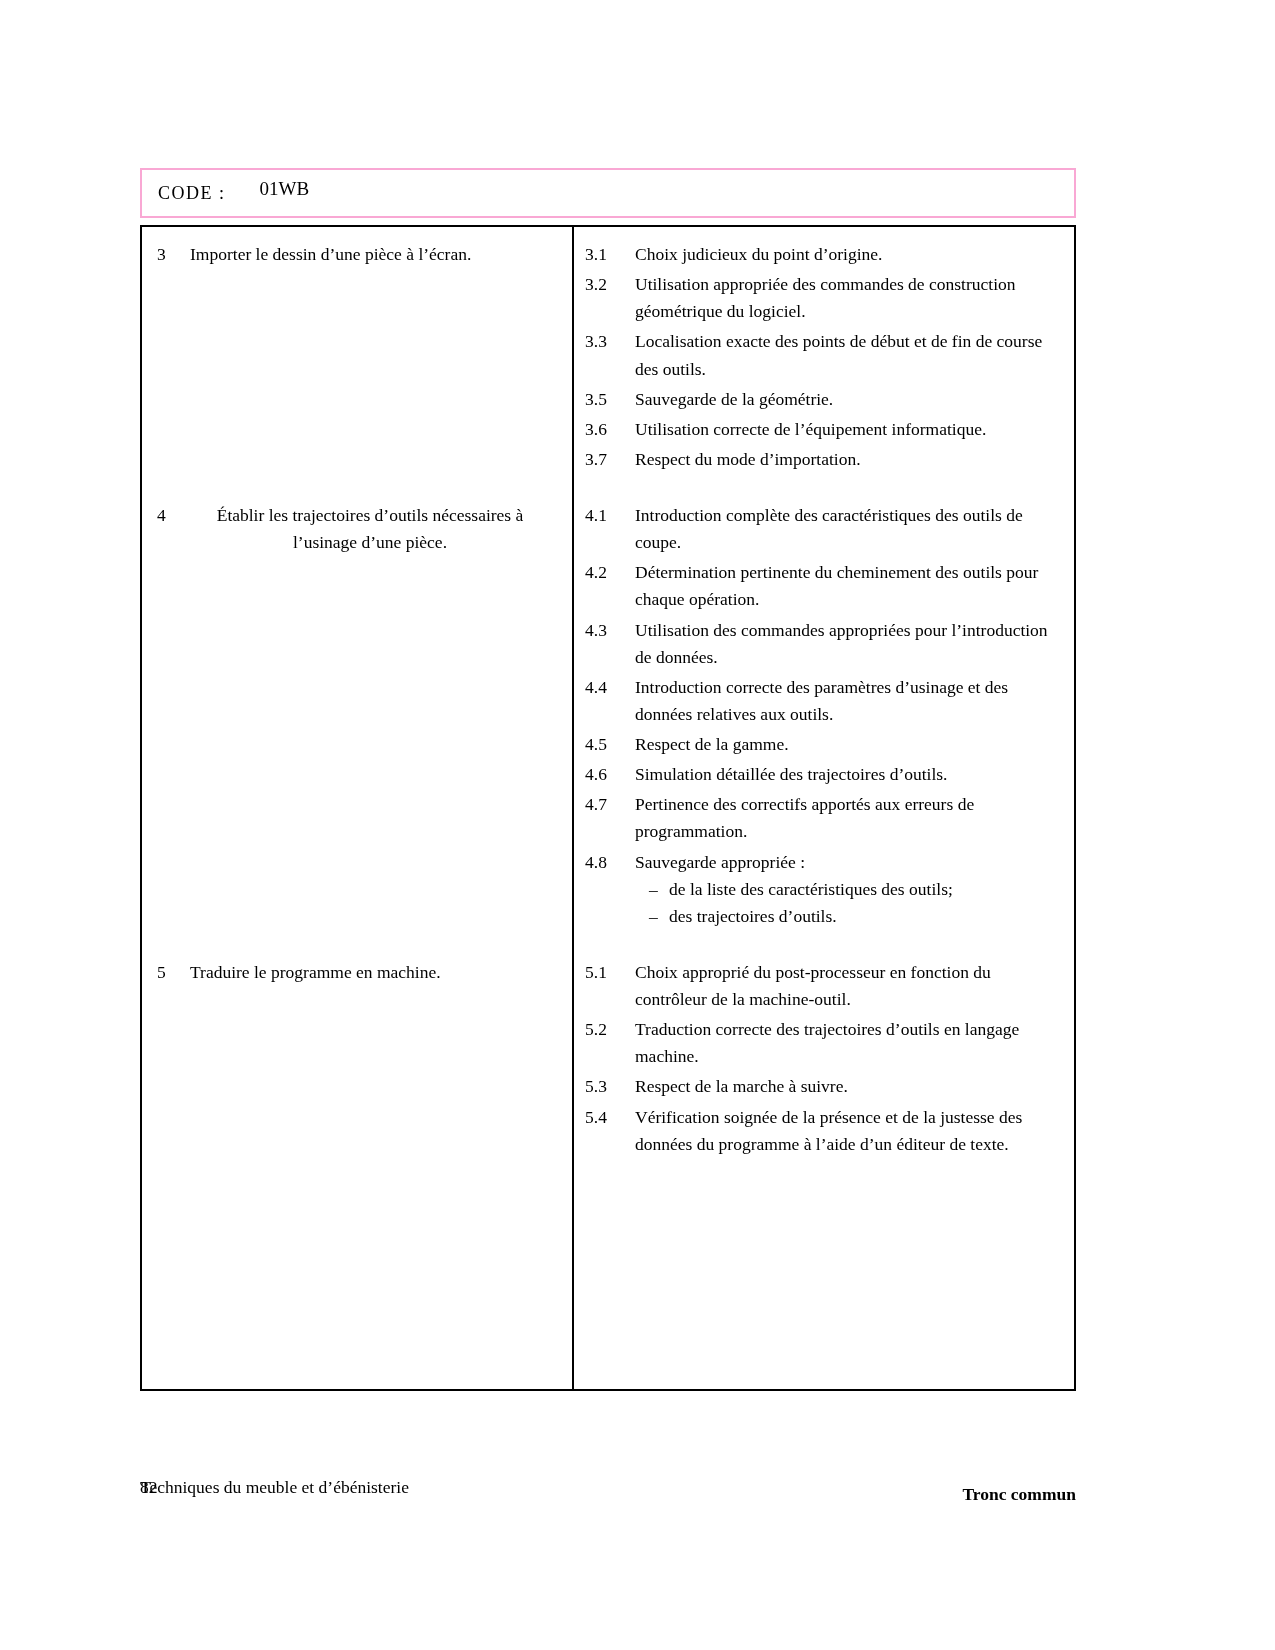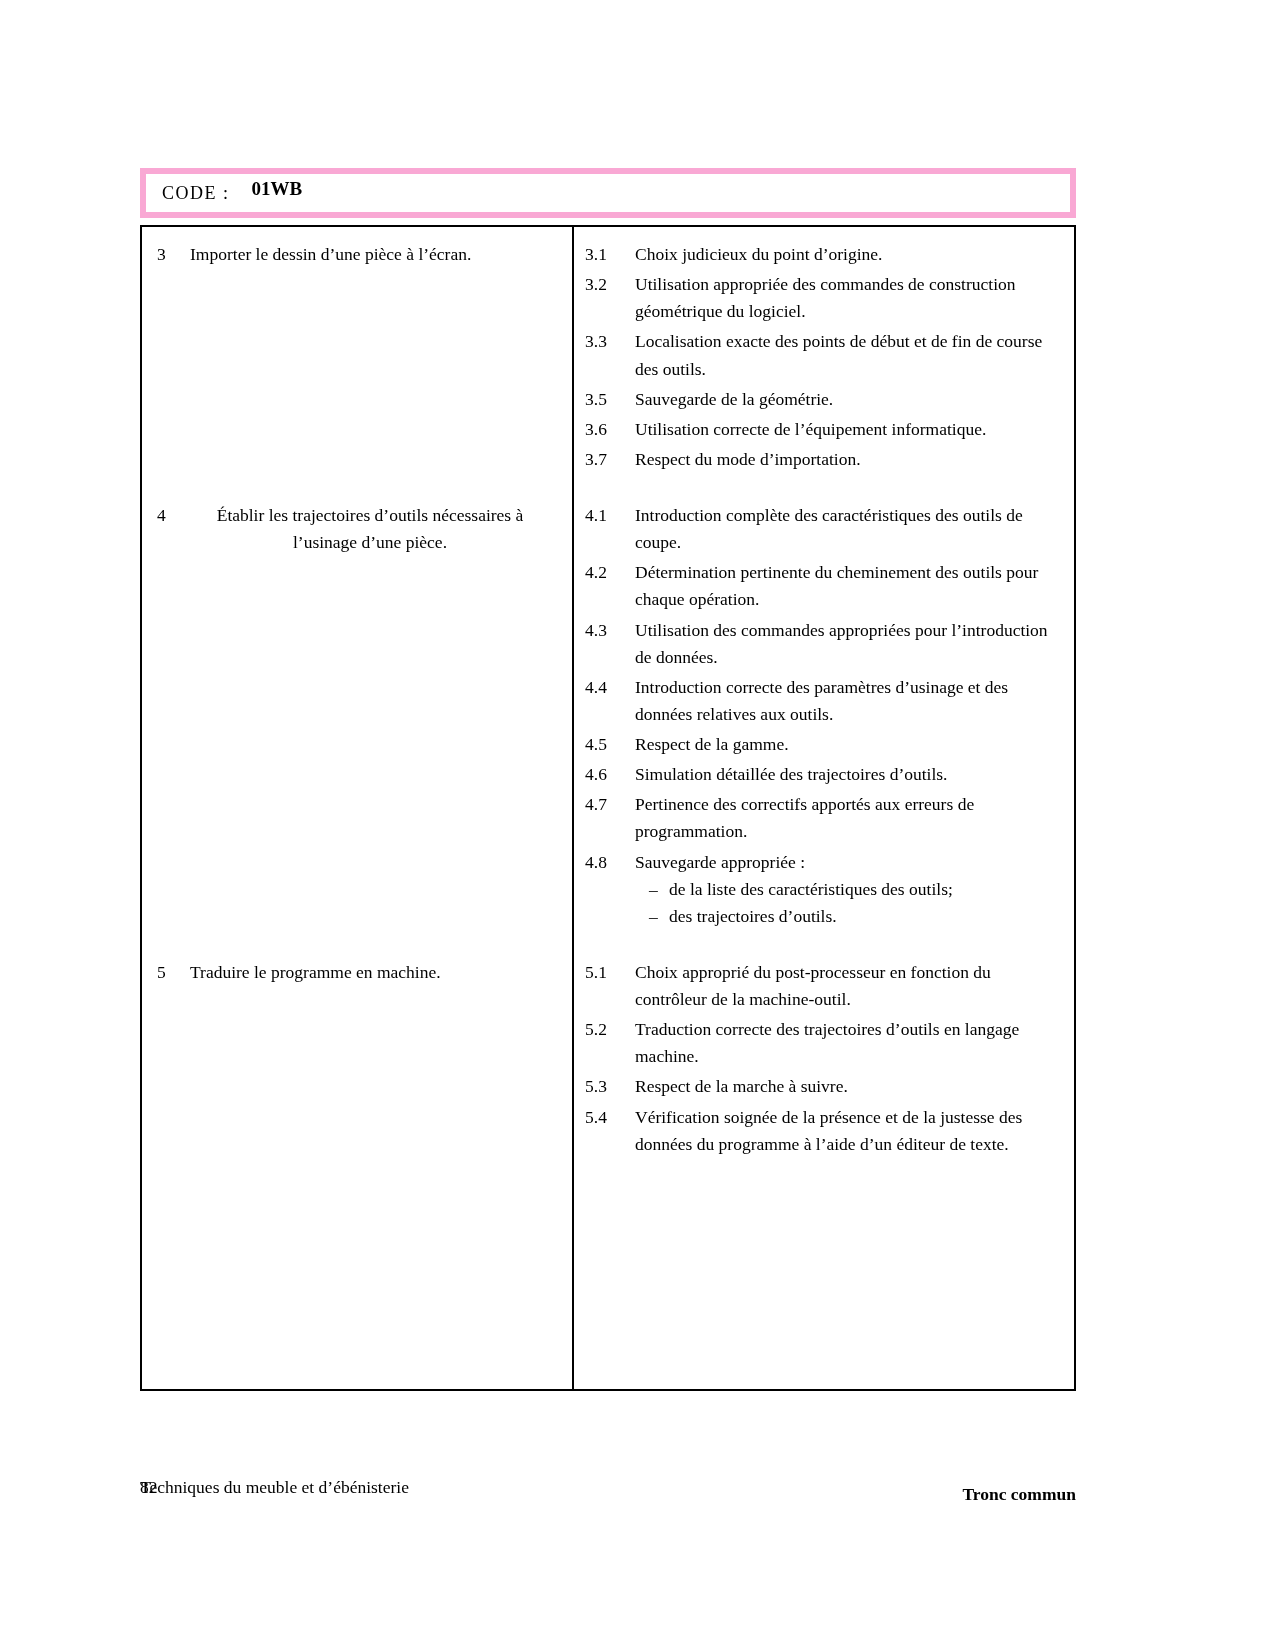--- a/index.html
+++ b/index.html
@@ -12,36 +12,35 @@
     color: #000000;
     overflow: hidden;
   }
   .content {
     position: absolute;
     left: 140px;
     top: 168px;
     width: 936px;
   }
   .code-box {
-    border: 6px solid #f9a8d4;
+    border: 2px solid #f9a8d4;
     height: 50px;
     display: flex;
     align-items: center;
     padding-left: 16px;
   }
   .code-label {
     font-size: 18px;
     letter-spacing: 1.5px;
   }
   .code-value {
     font-size: 19px;
-    margin-left: 22px;
+    margin-left: 34px;
     position: relative;
     top: -4px;
-    font-weight: bold;
   }
   .criteria-table {
     border: 2px solid #000;
     margin-top: 7px;
     min-height: 1166px;
     position: relative;
     padding: 14px 0 20px 0;
   }
   .col-divider {
     position: absolute;

